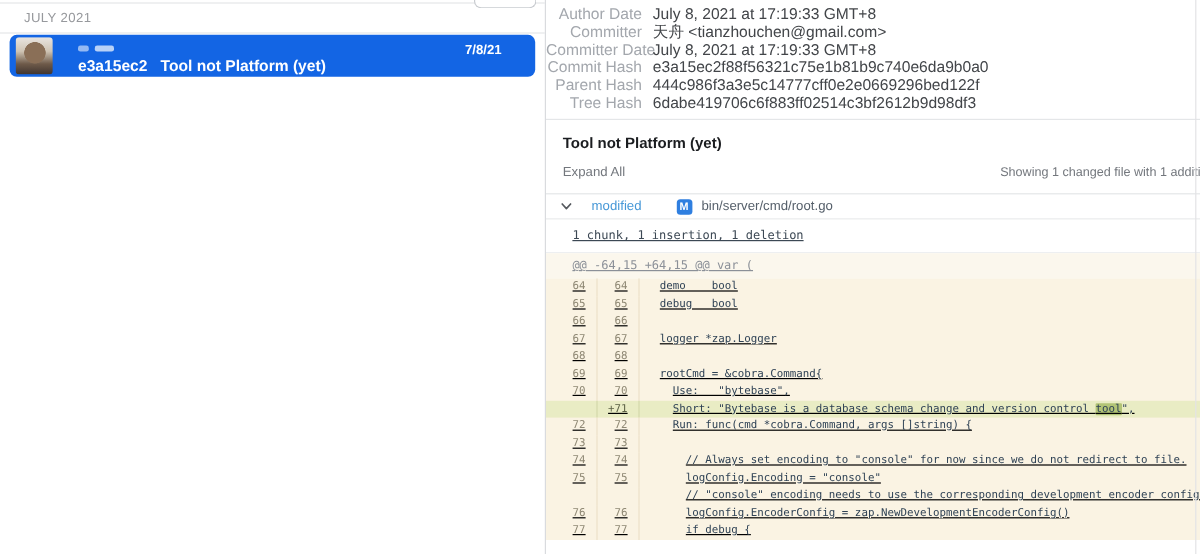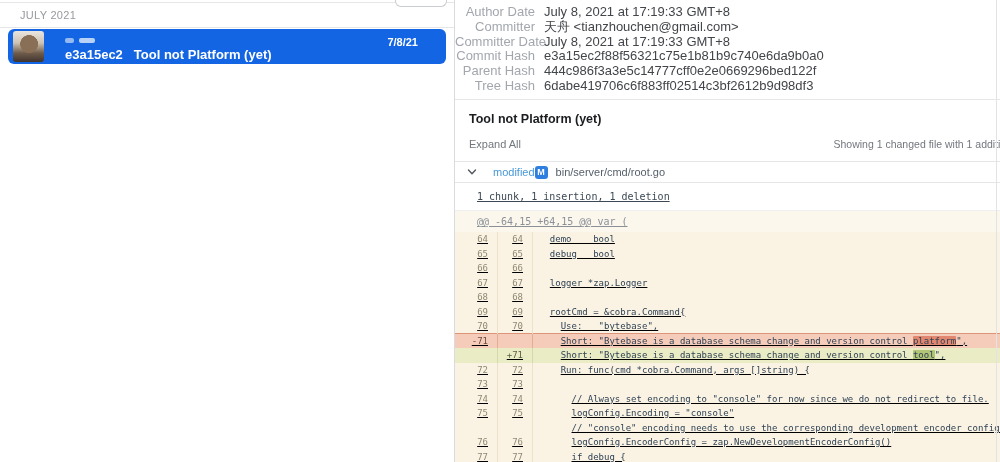--- a/index.html
+++ b/index.html
@@ -39,21 +39,21 @@
 
   .commit-title-block { padding:12px 14px 0; }
   .commit-title-block h2 { font-size:12.5px; font-weight:700; color:#1b1d20; }
   .summary-row { position:relative; margin-top:12px; height:15px; font-size:11px; color:#73777d; }
   .expand-all { position:absolute; left:0; top:0; cursor:default; }
   .changes-summary { position:absolute; right:-95px; top:0; white-space:nowrap; font-size:10.5px; }
 
   .file-header { margin-top:8px; border-top:1px solid #e4e6e8; border-bottom:1px solid #e4e6e8;
     height:22px; display:flex; align-items:center; font-size:11px; padding-left:12px; background:#fff; }
   .chev { margin-right:16px; display:flex; }
-  .status { color:#4798d7; margin-right:0; }
+  .status { color:#4798d7; margin-right:29px; }
   .badge { background:#2f7fe0; color:#fff; width:13px; height:13px; border-radius:3px;
     font-size:9px; font-weight:700; display:flex; align-items:center; justify-content:center;
     margin-right:8px; }
   .path { color:#555f6a; }
 
   .mono { font-family:"DejaVu Sans Mono", monospace;text-decoration:underline; }
   .stats { font-size:10px; line-height:11px; color:#3c4854; padding:8px 0 8px 22px;
     border-bottom:1px solid #edeff1; background:#fff; }
   .hunk-header { font-size:10px; line-height:10px; color:#8b9098; background:#fbf7ed;
     padding:6px 0 5px 22px; }
@@ -146,21 +146,20 @@
       <div class="stats mono">1 chunk, 1 insertion, 1 deletion</div>
       <div class="hunk-header mono">@@ -64,15 +64,15 @@ var (</div>
       <div class="diff mono" id="diff">
           <div class="dline ctx"><span class="num old">64</span><span class="num new">64</span><span class="code"><span>	demo    bool</span></span></div>
           <div class="dline ctx"><span class="num old">65</span><span class="num new">65</span><span class="code"><span>	debug   bool</span></span></div>
           <div class="dline ctx"><span class="num old">66</span><span class="num new">66</span><span class="code"><span></span></span></div>
           <div class="dline ctx"><span class="num old">67</span><span class="num new">67</span><span class="code"><span>	logger *zap.Logger</span></span></div>
           <div class="dline ctx"><span class="num old">68</span><span class="num new">68</span><span class="code"><span></span></span></div>
           <div class="dline ctx"><span class="num old">69</span><span class="num new">69</span><span class="code"><span>	rootCmd = &amp;cobra.Command{</span></span></div>
           <div class="dline ctx"><span class="num old">70</span><span class="num new">70</span><span class="code"><span>		Use:   "bytebase",</span></span></div>
-          <div class="dline del"><span class="num old">-71</span><span class="num new"></span><span class="code"><span>		Short: "Bytebase is a database schema change and version control </span><span class="hl">platform</span><span>",</span></span></div>
           <div class="dline add"><span class="num old"></span><span class="num new">+71</span><span class="code"><span>		Short: "Bytebase is a database schema change and version control </span><span class="hl">tool</span><span>",</span></span></div>
           <div class="dline ctx"><span class="num old">72</span><span class="num new">72</span><span class="code"><span>		Run: func(cmd *cobra.Command, args []string) {</span></span></div>
           <div class="dline ctx"><span class="num old">73</span><span class="num new">73</span></div>
           <div class="dline ctx"><span class="num old">74</span><span class="num new">74</span><span class="code"><span>			// Always set encoding to "console" for now since we do not redirect to file.</span></span></div>
           <div class="dline ctx"><span class="num old">75</span><span class="num new">75</span><span class="code"><span>			logConfig.Encoding = "console"</span></span></div>
           <div class="dline ctx"><span class="num old"></span><span class="num new"></span><span class="code"><span>			// "console" encoding needs to use the corresponding development encoder config.</span></span></div>
           <div class="dline ctx"><span class="num old">76</span><span class="num new">76</span><span class="code"><span>			logConfig.EncoderConfig = zap.NewDevelopmentEncoderConfig()</span></span></div>
           <div class="dline ctx"><span class="num old">77</span><span class="num new">77</span><span class="code"><span>			if debug {</span></span></div>
         </div>
     </section>

